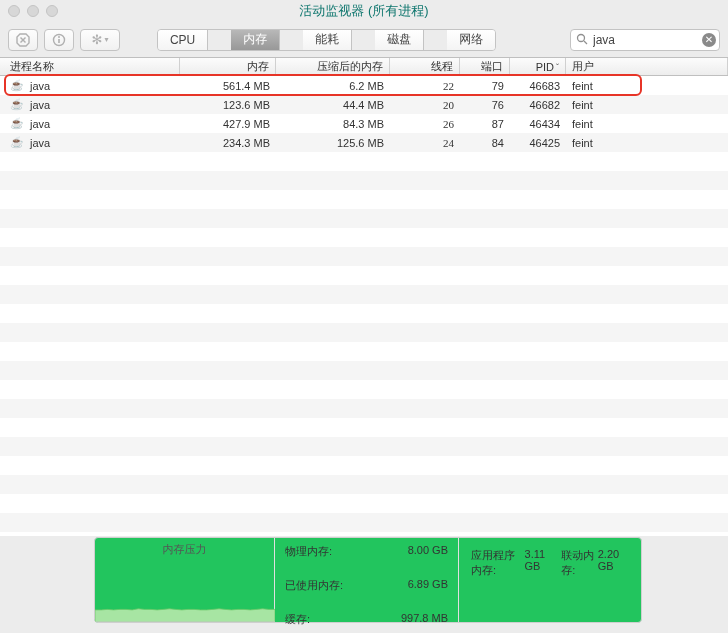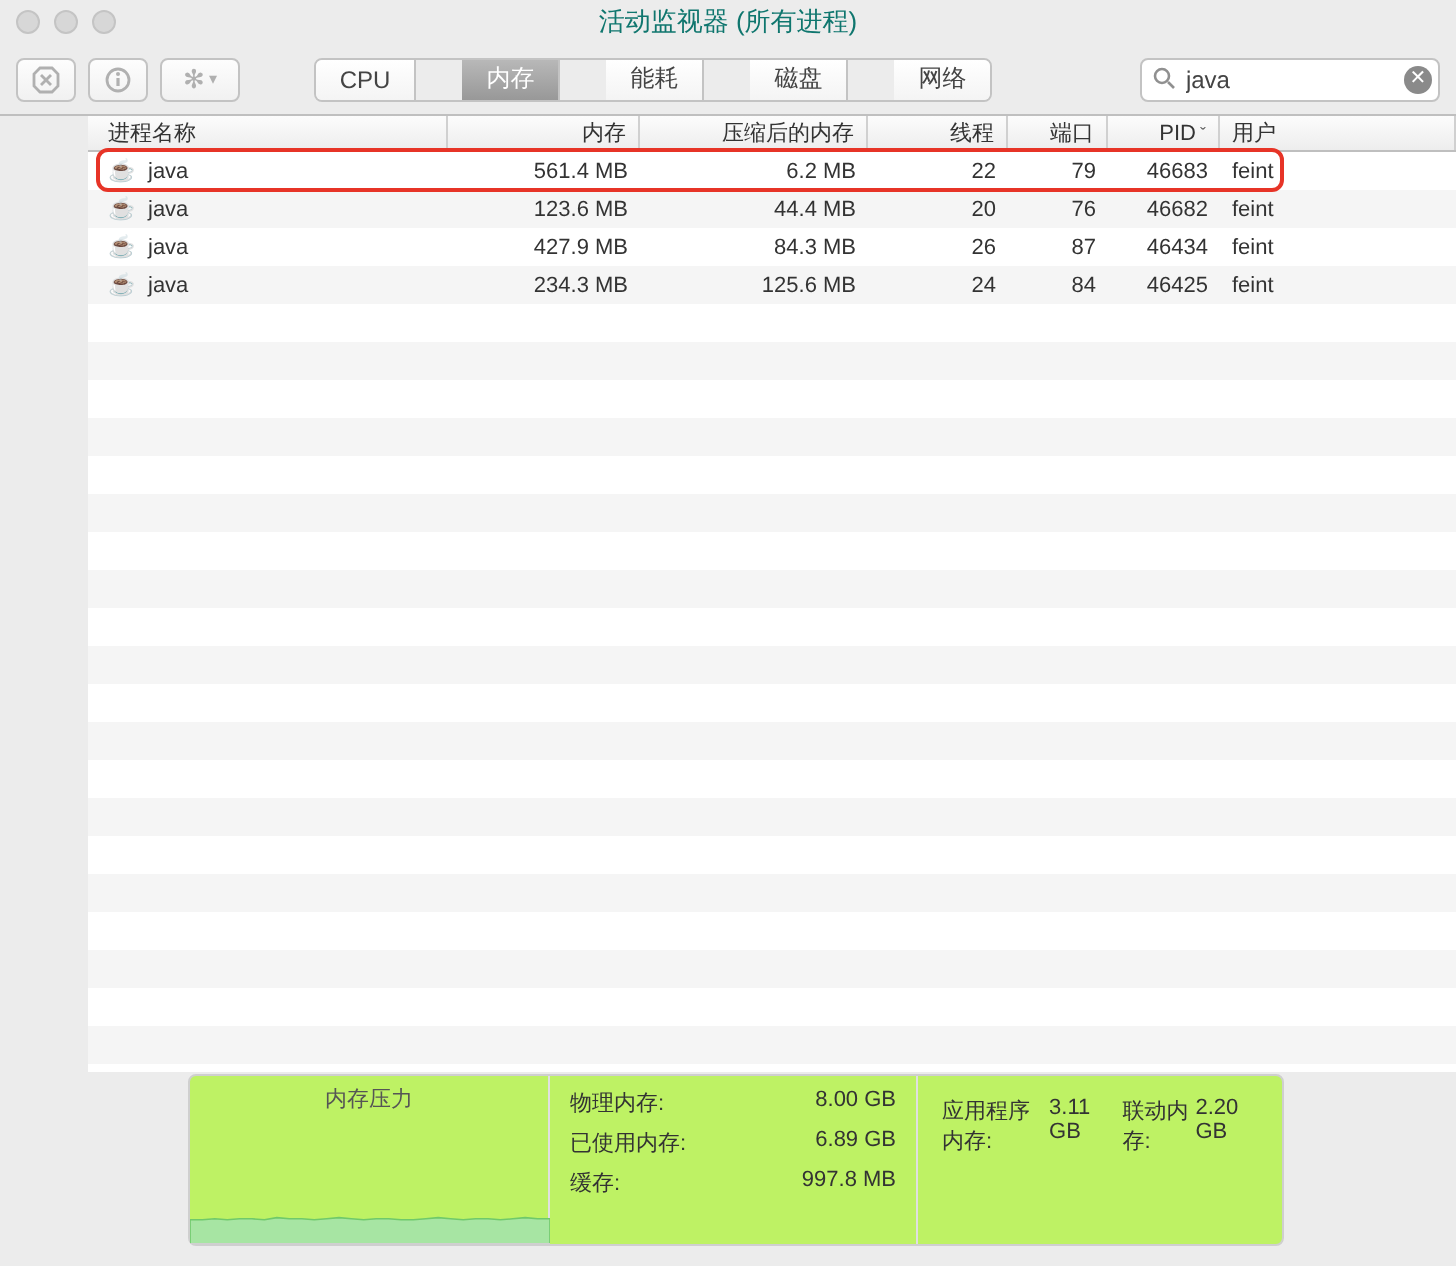--- a/index.html
+++ b/index.html
@@ -48,32 +48,32 @@
     width: 150px; height: 22px; border: 1px solid #c3c3c3; border-radius: 4px;
     padding: 0 24px 0 22px; background: #fff; font-size: 12px; color: #444;
   }
   .search-icon { position: absolute; left: 6px; top: 4px; color: #888; font-size: 12px; }
   .clear-icon {
     position: absolute; right: 4px; top: 4px; width: 14px; height: 14px;
     background: #8a8a8a; border-radius: 50%; color: #fff; display: flex;
     align-items: center; justify-content: center; font-size: 10px; line-height: 1;
   }
   
-  .table-area { position: relative; margin-left: 44px; }
+  .table-area { position: relative; }
   .thead {
     display: flex; height: 18px; background: linear-gradient(#fcfcfc,#ededed);
     border-bottom: 1px solid #bfbfbf; font-size: 11px; color: #333;
   }
   .thead .th { border-right: 1px solid #d0d0d0; display: flex; align-items: center; padding: 0 6px; }
   .thead .th.right { justify-content: flex-end; }
   
   .c-name { flex: 0 0 180px; padding-left: 10px !important; }
   .c-mem  { flex: 0 0 96px; }
   .c-comp { flex: 0 0 114px; }
-  .c-thr  { flex: 0 0 70px; }
+  .c-thr  { flex: 0 0 70px; font-family: Liberation Serif, serif; }
   .c-port { flex: 0 0 50px; }
   .c-pid  { flex: 0 0 56px; }
   .c-user { flex: 1 1 auto; }
   .th.c-pid .sort { font-size: 9px; margin-left: 2px; color: #555; }
   
   .rows { height: 460px; background: #fff; overflow: hidden; }
   .stripe-bg {
     position: absolute; top: 18px; left: 0; right: 0; height: 460px;
     background: repeating-linear-gradient(#fff 0 19px, #f5f5f5 19px 38px);
   }
@@ -89,27 +89,27 @@
     color: #3a6ea5; font-size: 11px;
   }
   
   .highlight {
     position: absolute; z-index: 5; border: 2px solid #e73427; border-radius: 6px;
     top: 16px; left: 4px; right: 86px; height: 22px; pointer-events: none;
   }
   
   .footer {
     position: absolute; bottom: 10px; left: 94px; width: 548px; height: 86px;
-    background: #bef264; border: 1px solid #cfcfcf; border-radius: 4px;
+    background: #22c55e; border: 1px solid #cfcfcf; border-radius: 4px;
     display: flex; font-size: 11px; color: #333;
   }
   .footer .pressure { width: 180px; border-right: 1px solid #e0e0e0; position: relative; }
   .pressure-title { text-align: center; padding: 4px 0; color: #555; font-size: 11px; }
   .pressure-chart { position: absolute; bottom: 0; left: 0; right: 0; height: 55px; }
-  .footer .stats1 { width: 184px; border-right: 1px solid #e0e0e0; padding: 6px 10px; display: flex; flex-direction: column; gap: 5px; }
+  .footer .stats1 { width: 184px; border-right: 1px solid #e0e0e0; padding: 6px 10px; display: flex; flex-direction: column; gap: 19px; }
   .footer .stats2 { flex: 1; padding: 10px 12px; display: flex; flex-direction: row; gap: 6px; }
   .stat-row { display: flex; justify-content: space-between; }
   .gear-caret { font-size: 8px; }
 </style>
 </head>
 <body>
 
 <div class="window">
 
   <div class="titlebar">

